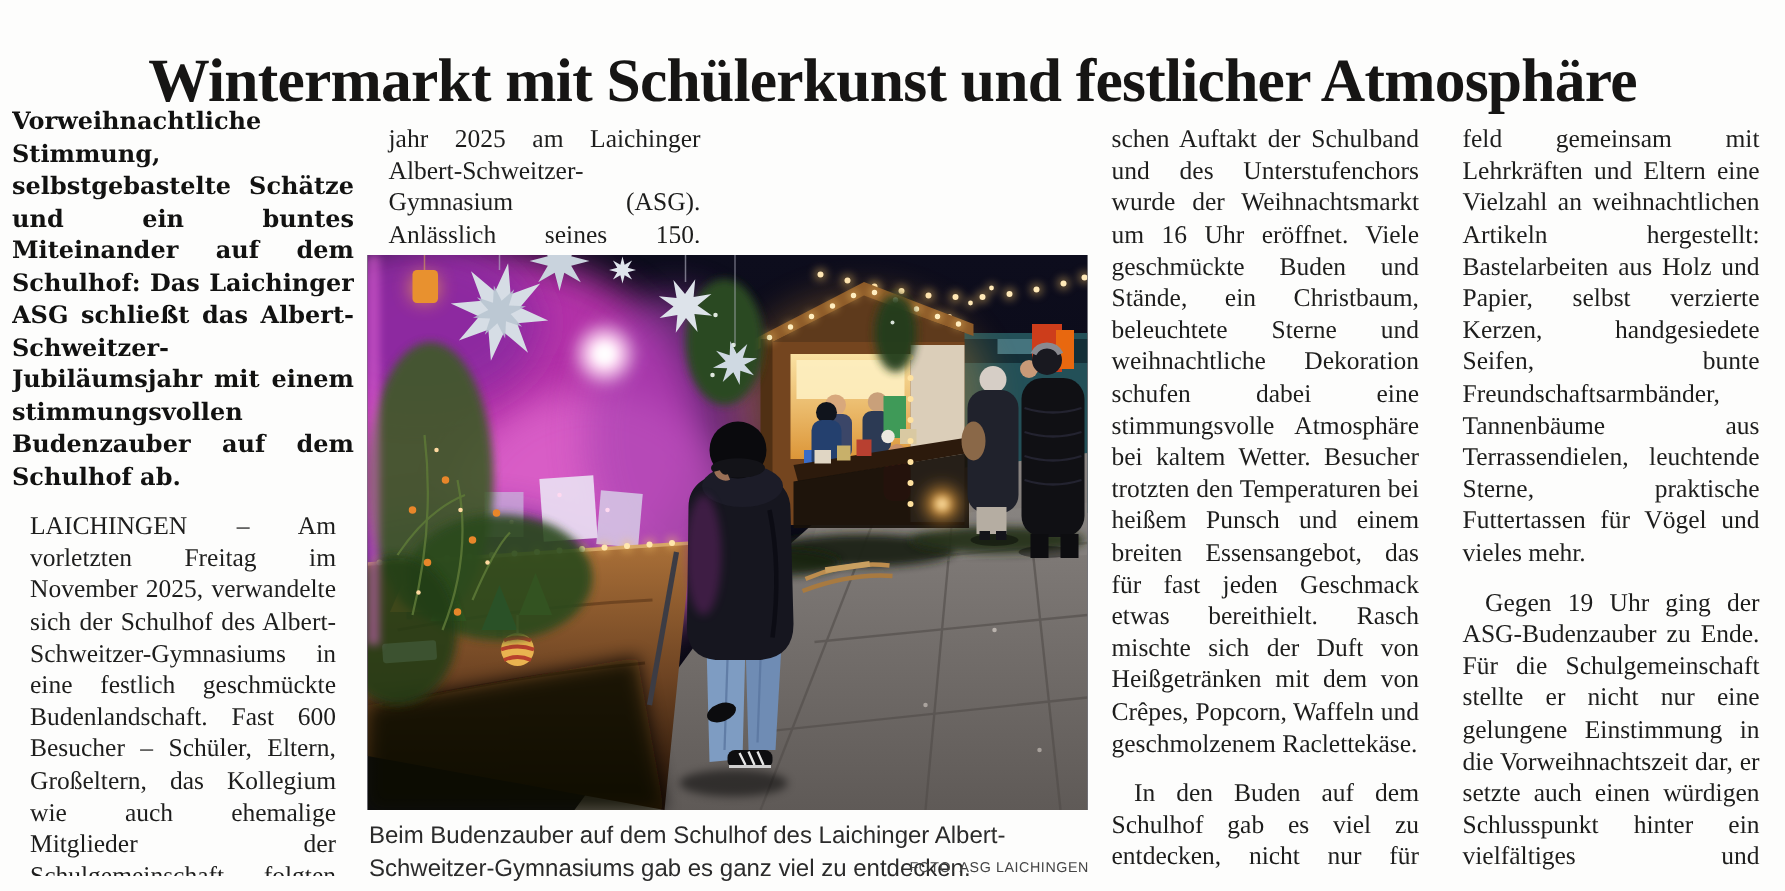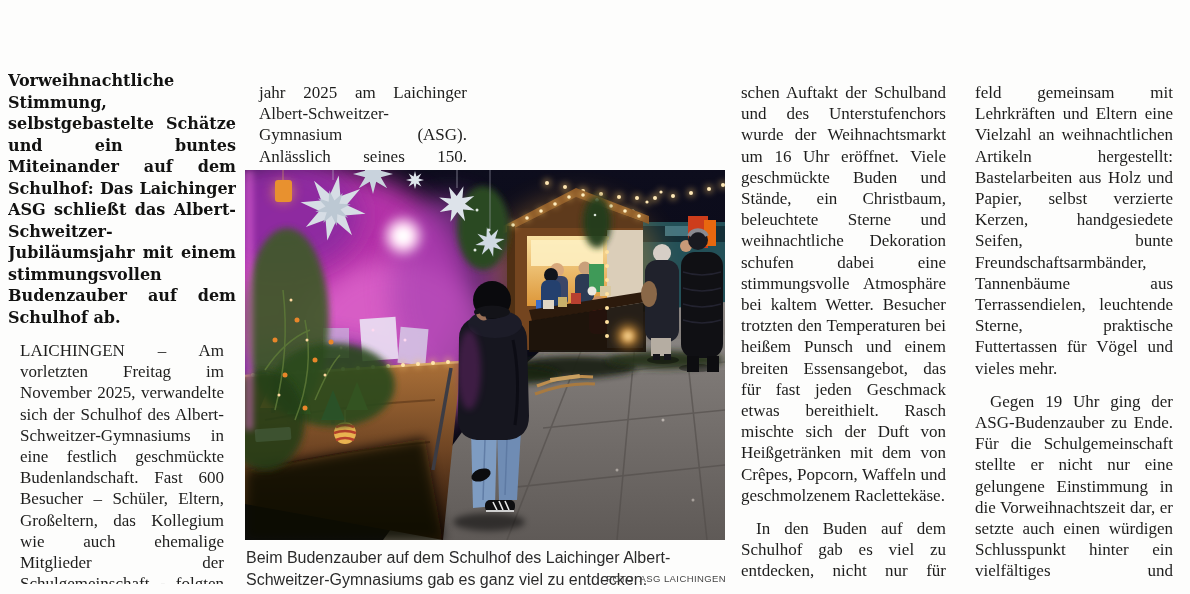--- a/index.html
+++ b/index.html
@@ -25,20 +25,21 @@
              font-family:"Liberation Sans", sans-serif; font-size:16px; line-height:22px;
              color:#2b2b2b; }
   .credit { position:absolute; right:0px; bottom:3px; font-family:"Liberation Sans", sans-serif;
             font-size:9.5px; letter-spacing:0.4px; color:#454545; font-weight:400;margin-top:23px; }
 </style>
 </head>
 <body>
 
 <div class="page">
 
+  <h1 class="headline">Wintermarkt mit Schülerkunst und festlicher Atmosphäre</h1>
 
   <div class="col" id="col1">
     <p class="lead">Vorweihnachtliche Stimmung, selbstgebastelte Schätze und ein buntes Miteinander auf dem Schulhof: Das Laichinger ASG schließt das Albert-Schweitzer-Jubiläumsjahr mit einem stimmungsvollen Budenzauber auf dem Schulhof ab.</p>
     <p>LAICHINGEN – Am vorletzten Freitag im November 2025, verwandelte sich der Schulhof des Albert-Schweitzer-Gymnasiums in eine festlich geschmückte Budenlandschaft. Fast 600 Besucher – Schüler, Eltern, Großeltern, das Kollegium wie auch ehemalige Mitglieder der Schulgemeinschaft - folgten der Einladung, um gemeinsam in die Vorweihnachtszeit einzustimmen. Dieses Ereignis bildet den Abschluss für das Albert-Schweitzer-Jubiläums-</p>
   </div>
 
   <div class="col" id="col2">
     <p>jahr 2025 am Laichinger Albert-Schweitzer-Gymnasium (ASG). Anlässlich seines 150. Geburtstags hatte die Schule</p>
   </div>
 

